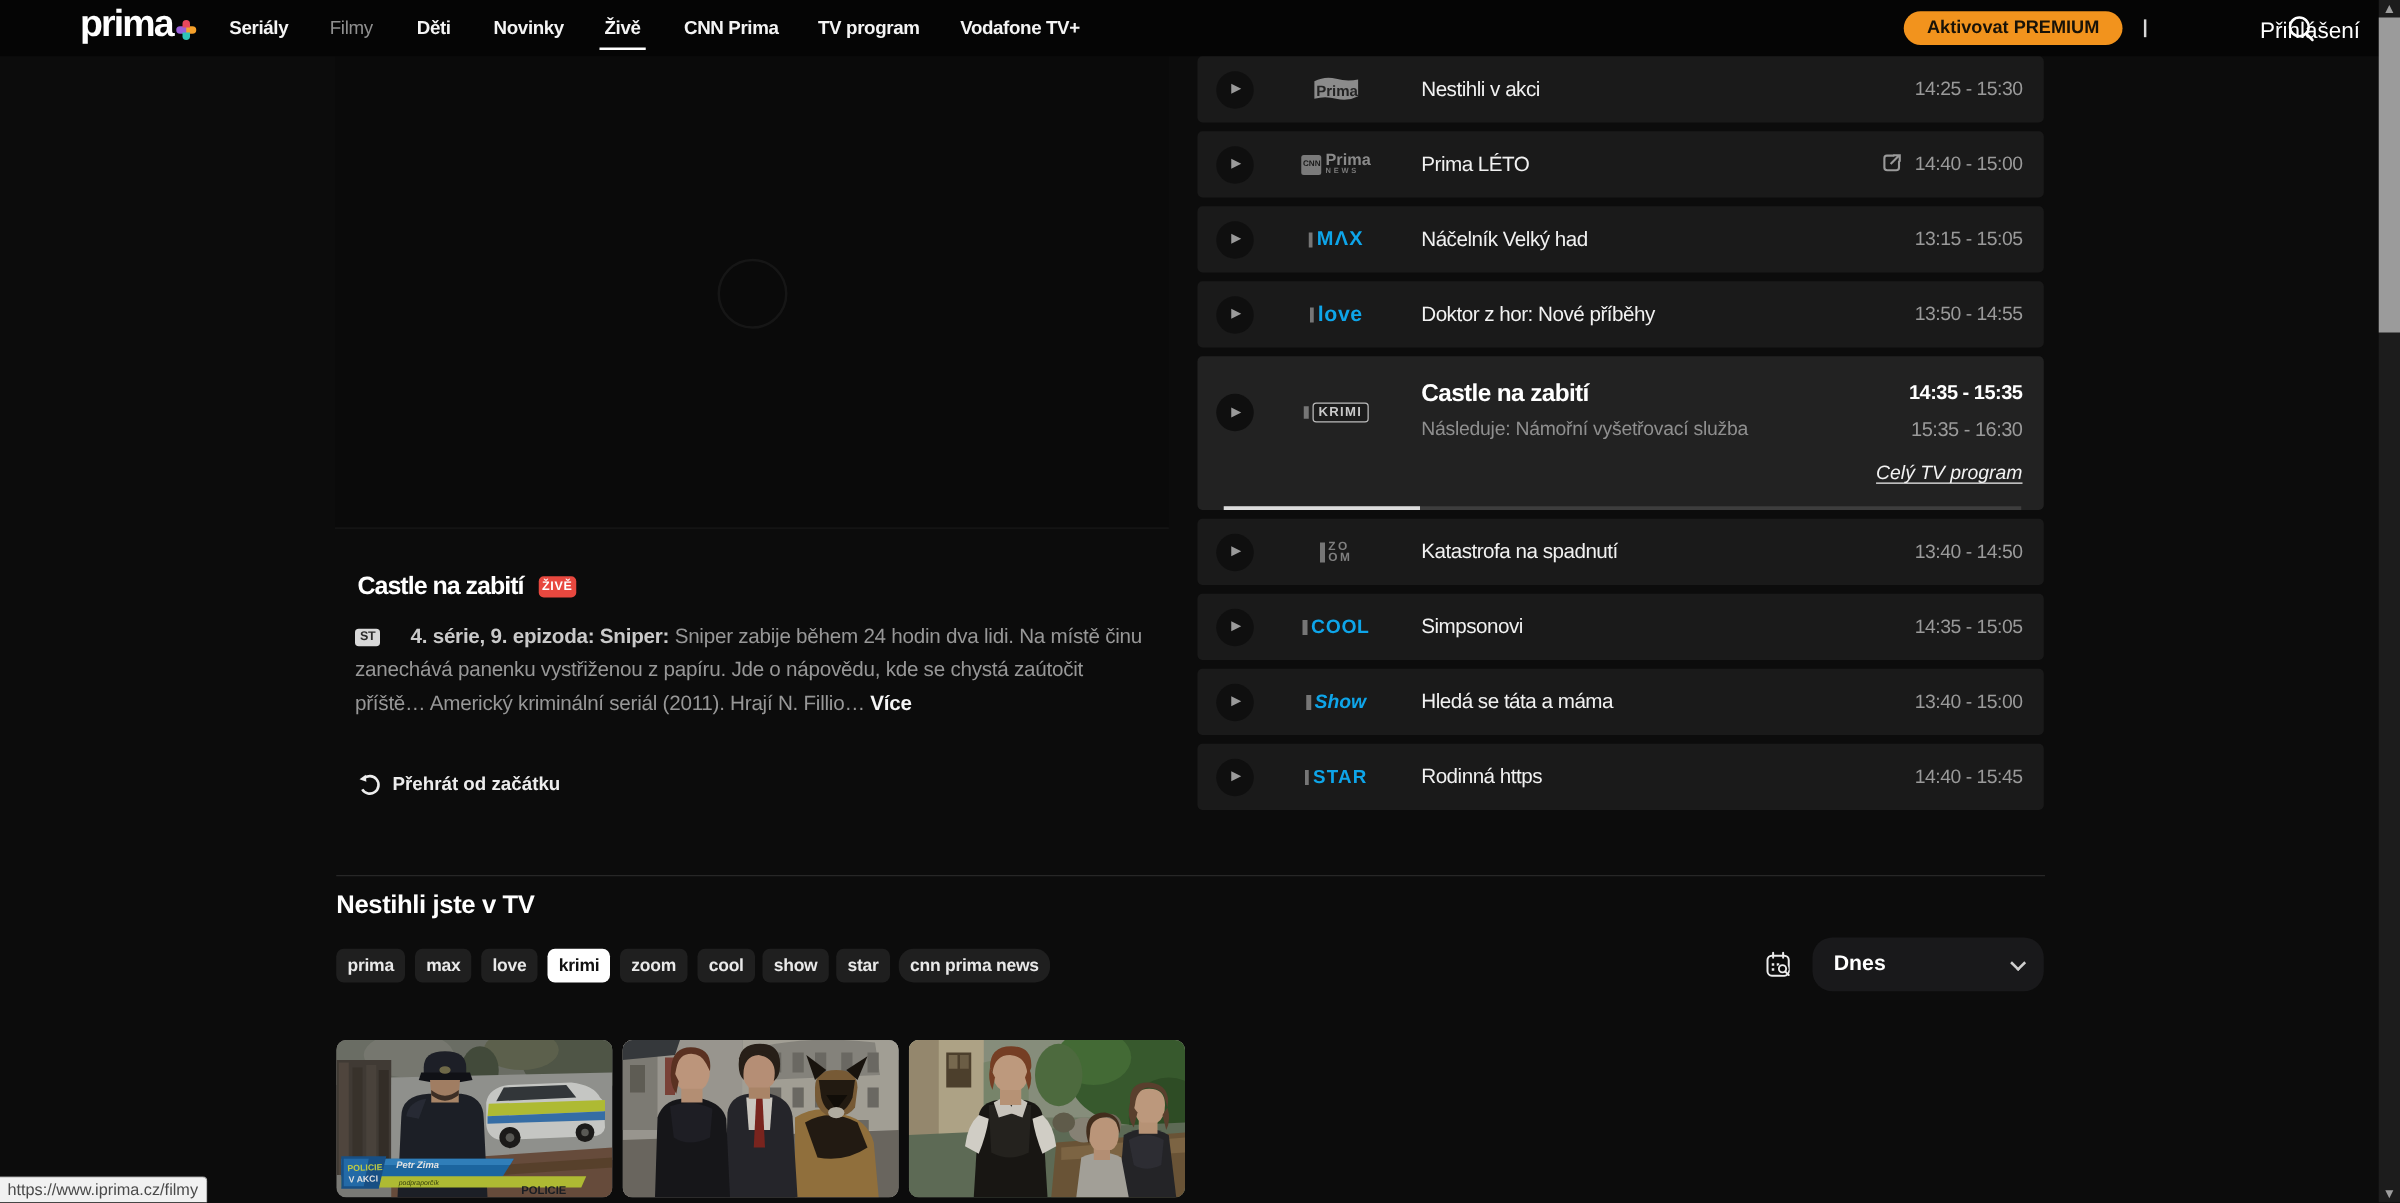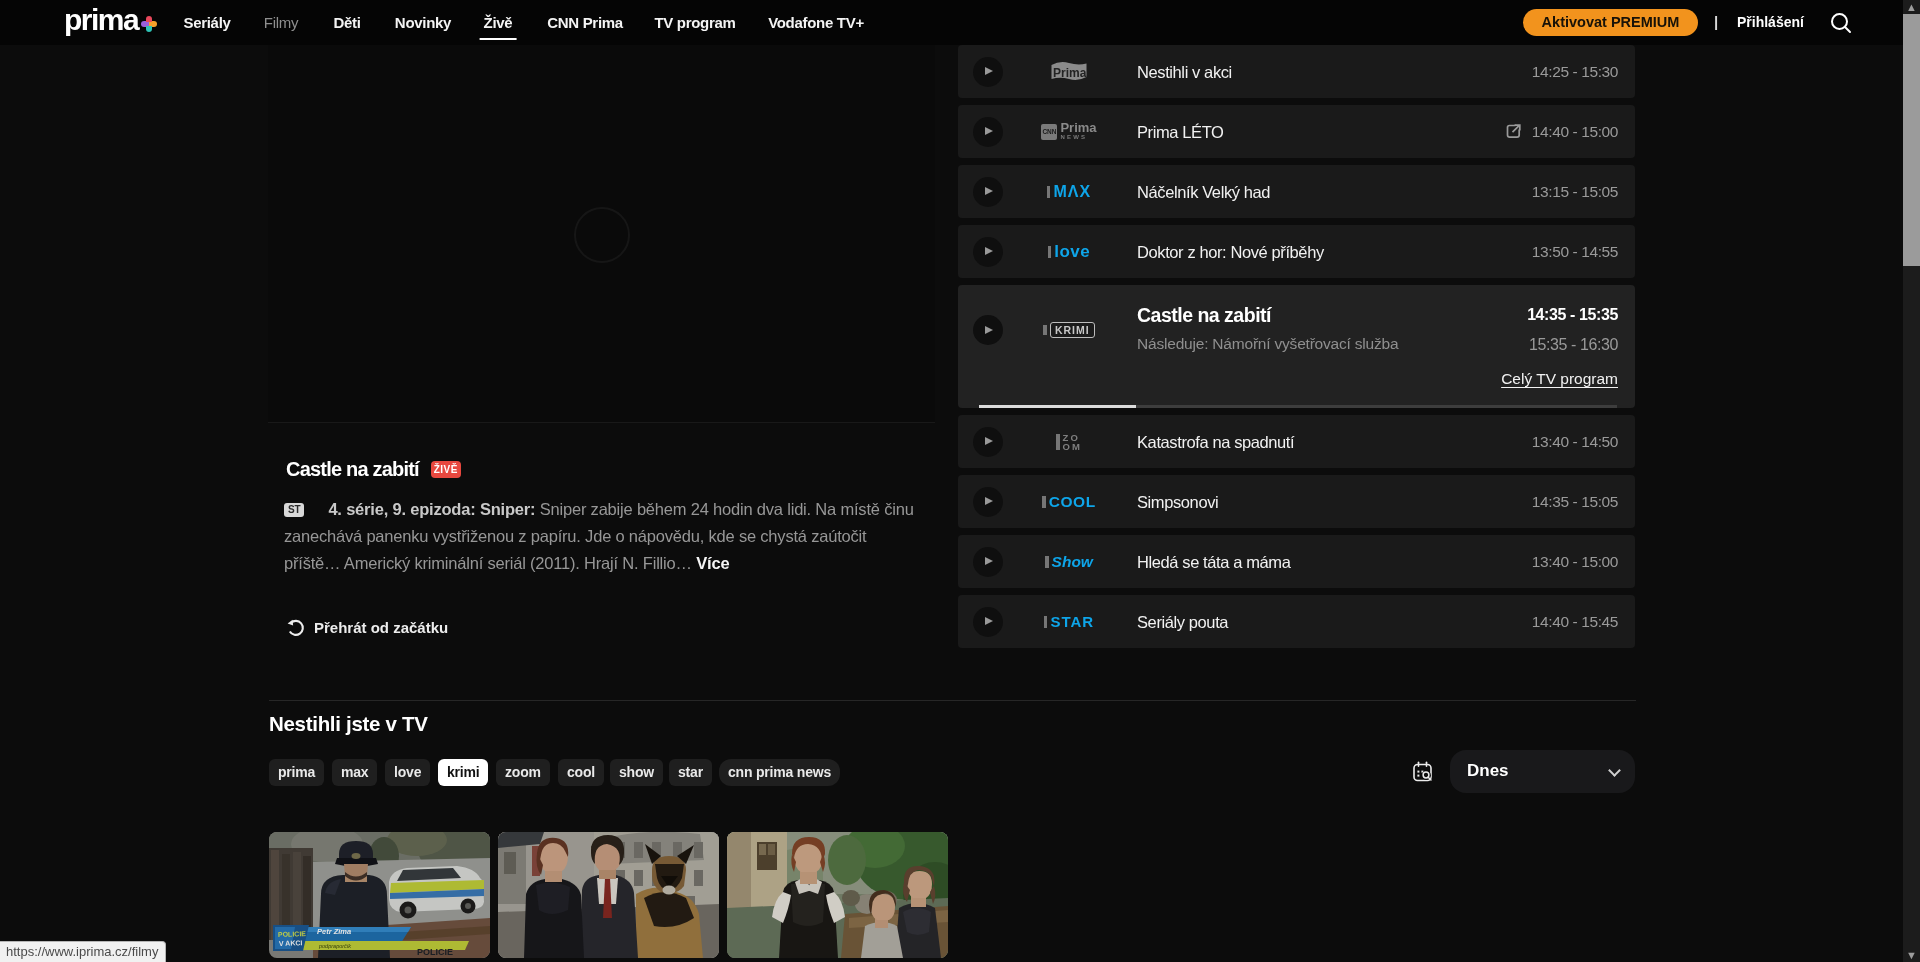--- a/index.html
+++ b/index.html
@@ -15,21 +15,21 @@
   .plus i { position:absolute; }
   .plus .ph1 { left:0; top:5px; width:9px; height:6px; background:#9a5fd9; border-radius:3px 0 0 3px; }
   .plus .ph2 { left:8px; top:5px; width:8px; height:6px; background:#f5a02b; border-radius:0 3px 3px 0; }
   .plus .pv1 { left:5px; top:0; width:6px; height:6px; background:#e8485c; border-radius:3px 3px 0 0; }
   .plus .pv2 { left:5px; top:10px; width:6px; height:6px; background:#2ec4b6; border-radius:0 0 3px 3px; }
   .navitem { position:absolute; top:14px; transform:translateX(-50%); font-size:15px; letter-spacing:-0.3px; font-weight:bold; color:#f4f4f4; white-space:nowrap; }
   .navitem.dim { color:#8f8f8f; font-weight:normal; }
   .navitem.active::after { content:""; position:absolute; left:-4px; right:-4px; bottom:-9px; height:2px; background:#fff; }
   .btn-premium { position:absolute; left:1523px; top:9px; width:175px; height:27px; background:#f2931d; border-radius:14px; color:#181208; font-size:14.5px; font-weight:bold; text-align:center; line-height:27px; }
   .nav-sep { position:absolute; left:1714px; top:13px; color:#d8d8d8; font-size:15px; font-weight:bold; }
-  .nav-login { position:absolute; left:1737px; top:14px; font-size:14px; font-weight:bold; color:#fff; }
+  .nav-login { position:absolute; left:1808px; top:14px; font-size:18px; font-weight:normal; color:#fff; }
 
   
   .video { position:absolute; left:268px; top:45px; width:667px; height:378px; background:#0a0a0a; border-bottom:1px solid #191919; }
   .video-msg { position:absolute; left:10px; right:0; top:182px; text-align:center; font-size:17.5px; color:#ececec; font-weight:500; }
   .video-msg u { text-underline-offset:3px; }
 
   .vtitle { position:absolute; left:286px; top:458px; font-size:20px; letter-spacing:-0.8px; font-weight:bold; color:#fff; white-space:nowrap; }
   .badge-live { display:inline-block; margin-left:12px; width:30px; height:17px; background:#e8483f; border-radius:4px; color:#fff; font-size:10px; font-weight:bold; text-align:center; line-height:17px; letter-spacing:.5px; vertical-align:3px; }
 
   .desc { position:absolute; left:284px; top:496px; width:720px; font-size:16.5px; letter-spacing:-0.2px; line-height:27px; color:#979797; }
@@ -54,21 +54,21 @@
   .flagbar { display:inline-block; width:3.5px; height:12px; background:#767676; margin-right:3px; vertical-align:-1px; }
   .wm { font-weight:bold; color:#0ea5e9; letter-spacing:0; }
   .krimibox { display:inline-block; border:1.5px solid #bdbdbd; border-radius:3px; padding:1px 4px; color:#c8c8c8; font-size:10.5px; font-weight:bold; letter-spacing:1px; background:#1b1b1b; }
   .zoomtxt { display:inline-block; font-size:9.5px; font-weight:bold; color:#7f7f7f; letter-spacing:2px; line-height:9px; text-align:left; }
   .rtime { position:absolute; right:17px; top:50%; transform:translateY(-50%); font-size:15.5px; letter-spacing:-0.4px; color:#9a9a9a; white-space:nowrap; }
 
   .big-title { position:absolute; left:179px; top:19px; font-size:19.5px; letter-spacing:-0.5px; font-weight:bold; color:#fff; }
   .big-sub { position:absolute; left:179px; top:50px; font-size:15.5px; letter-spacing:-0.2px; color:#8f8f8f; }
   .big-time1 { position:absolute; right:17px; top:21px; font-size:16px; letter-spacing:-0.4px; font-weight:bold; color:#fff; }
   .big-time2 { position:absolute; right:17px; top:51px; font-size:16px; letter-spacing:-0.4px; color:#9a9a9a; }
-  .big-link { position:absolute; right:17px; top:85px; font-size:15.5px; color:#f2f2f2; text-decoration:underline; text-underline-offset:3px; }
+  .big-link { position:absolute; right:17px; top:85px; font-size:15.5px; color:#f2f2f2; text-decoration:underline; text-underline-offset:3px;font-style:italic; }
   .pbar { position:absolute; left:21px; right:18px; bottom:0; height:3px; background:#3d3d3d; }
   .pbar .fill { position:absolute; left:0; top:0; height:3px; width:157px; background:#dcdcdc; }
 
   
   .h2 { position:absolute; left:269px; top:712px; font-size:20.5px; letter-spacing:-0.3px; font-weight:bold; color:#fff; }
   .chip { position:absolute; top:759px; height:27px; background:#1f1f1f; border-radius:6px; color:#e9e9e9; font-size:14px; font-weight:bold; line-height:27px; padding:0 9px; letter-spacing:-0.2px; }
   .chip.sel { background:#fff; color:#111; }
   .dnes { position:absolute; left:1450px; top:750px; width:185px; height:43px; background:#19191b; border-radius:16px; }
   .dnes span { position:absolute; left:17px; top:11px; font-size:17px; font-weight:bold; color:#fff; }
   .dnes .chev { position:absolute; right:16px; top:16px; width:9px; height:9px; border-right:2px solid #cfcfcf; border-bottom:2px solid #cfcfcf; transform:rotate(45deg); }
@@ -214,21 +214,21 @@
       </div>
       <div class="rtitle">Hledá se táta a máma</div>
       <div class="rtime">13:40 - 15:00</div>
     </div>
   <div class="row">
       <div class="playbtn"></div>
       <div class="chlogo" id="lg-star">
         <span class="flagbar"></span>
         <span class="wm" style="font-size:15px;letter-spacing:1px;">STAR</span>
       </div>
-      <div class="rtitle">Seriály pouta</div>
+      <div class="rtitle">Rodinná https</div>
       <div class="rtime">14:40 - 15:45</div>
     </div>
 </div>
 
 <div class="h2">Nestihli jste v TV</div>
 <div class="chip" style="left:269px;">prima</div>
 <div class="chip" style="left:332px;">max</div>
 <div class="chip" style="left:385px;">love</div>
 <div class="chip sel" style="left:438px;">krimi</div>
 <div class="chip" style="left:496px;">zoom</div>

